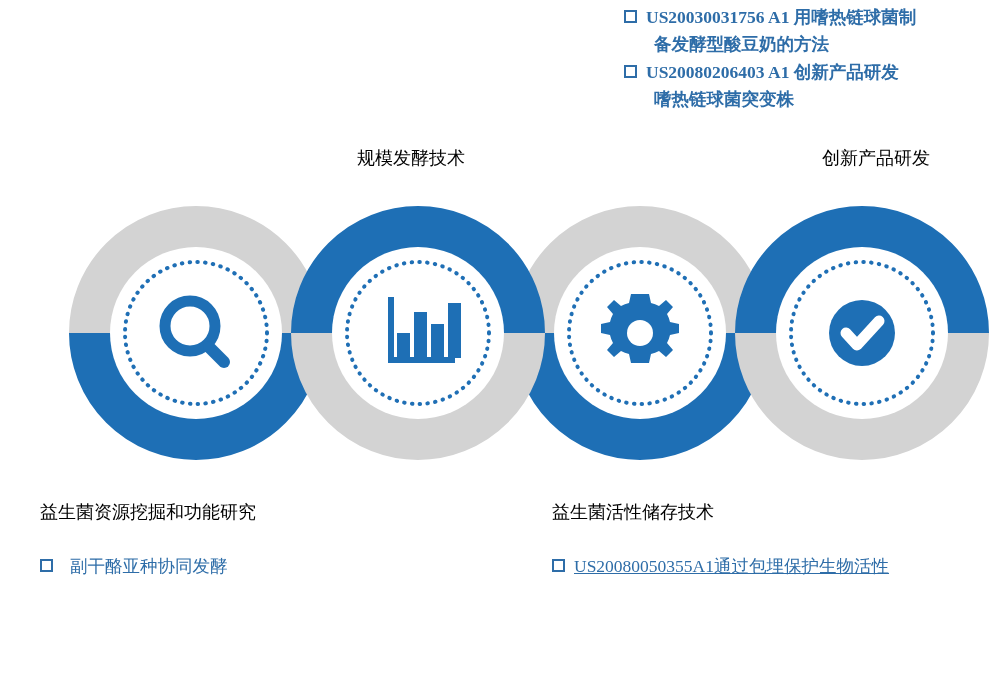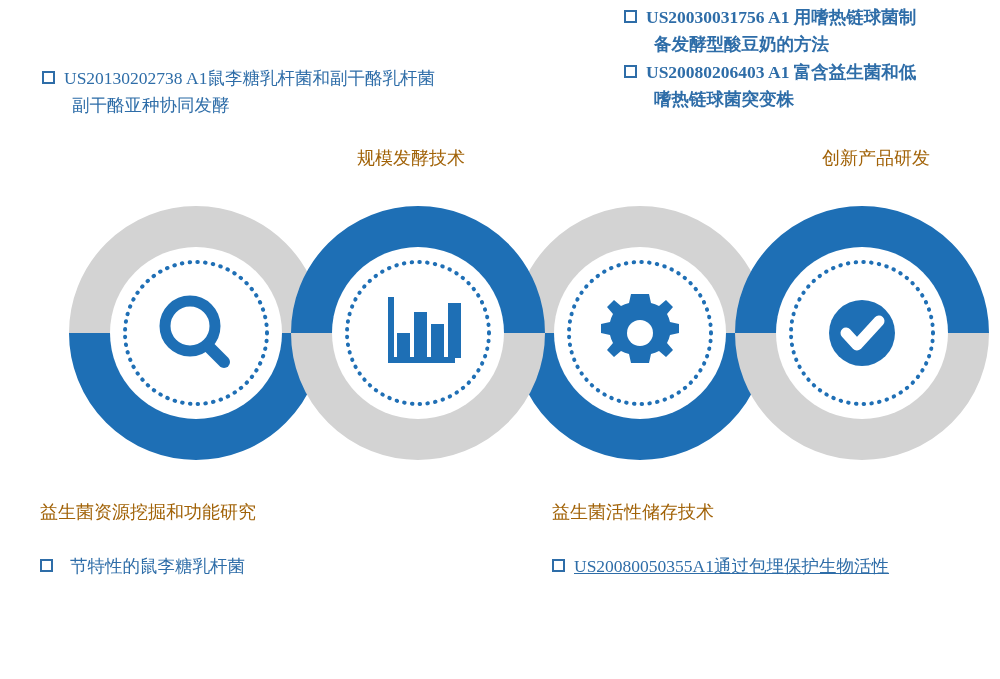--- a/index.html
+++ b/index.html
@@ -64,21 +64,21 @@
   #list-bottom-right{left: 552px; top: 553px; width: 440px; text-decoration: underline; }
 
   
   .caption {
     position: absolute;
     color: #4A4A4A;
     font-size: 18px;
     white-space: nowrap;
   }
   .caption.blue-label {
-    color: #a16207;
+    color: #000000;
   }
   #caption-top-2   { left: 357px; top: 146px; }
   #caption-top-4   { left: 795px; top: 146px; margin-left: 27px; }
   #caption-bot-1   { left: 40px;  top: 500px; }
   #caption-bot-3   { left: 552px; top: 500px; }
 
   
   #chain {
     position: absolute;
     left: 0;
@@ -200,52 +200,43 @@
       <circle cx="862" cy="333" r="33" fill="#1E6FB5"></circle>
       <path d="M 846 333 L 857 345 L 879 321" fill="none" stroke="#FFFFFF" stroke-width="11" stroke-linecap="round" stroke-linejoin="round"></path>
     </g>
   </svg>
 
   <div class="caption blue-label" id="caption-top-2">规模发酵技术</div>
   <div class="caption blue-label" id="caption-top-4">创新产品研发</div>
   <div class="caption blue-label" id="caption-bot-3">益生菌活性储存技术</div>
   <div class="caption blue-label" id="caption-bot-1">益生菌资源挖掘和功能研究</div>
 
-  <ul class="patent-list" id="list-top-left">
-    <li>
-      <span class="bullet"></span>
-      <span class="ptext">
-        <span>US20130202738 A1鼠李糖乳杆菌和副干酪乳杆菌</span>
-        <span class="cont">副干酪亚种协同发酵</span>
-      </span>
-    </li>
-  </ul>
 
   <ul class="patent-list" id="list-top-right">
     <li>
       <span class="bullet"></span>
       <span class="ptext">
         <span>US20030031756 A1 用嗜热链球菌制</span>
         <span class="cont">备发酵型酸豆奶的方法</span>
       </span>
     </li>
     <li>
       <span class="bullet"></span>
       <span class="ptext">
-        <span>US20080206403 A1 富含益生菌和低</span>
+        <span>US20080206403 A1 创新产品研发</span>
         <span class="cont">嗜热链球菌突变株</span>
       </span>
     </li>
   </ul>
 
   <ul class="patent-list" id="list-bottom-left">
     <li>
       <span class="bullet"></span>
       <span class="ptext">
-        <span class="cont">节特性的鼠李糖乳杆菌</span>
+        <span class="cont">副干酪亚种协同发酵</span>
       </span>
     </li>
   </ul>
 
   <ul class="patent-list" id="list-bottom-right">
     <li>
       <span class="bullet"></span>
       <span class="ptext">
         <span>US20080050355A1通过包埋保护生物活性</span>
       </span>

